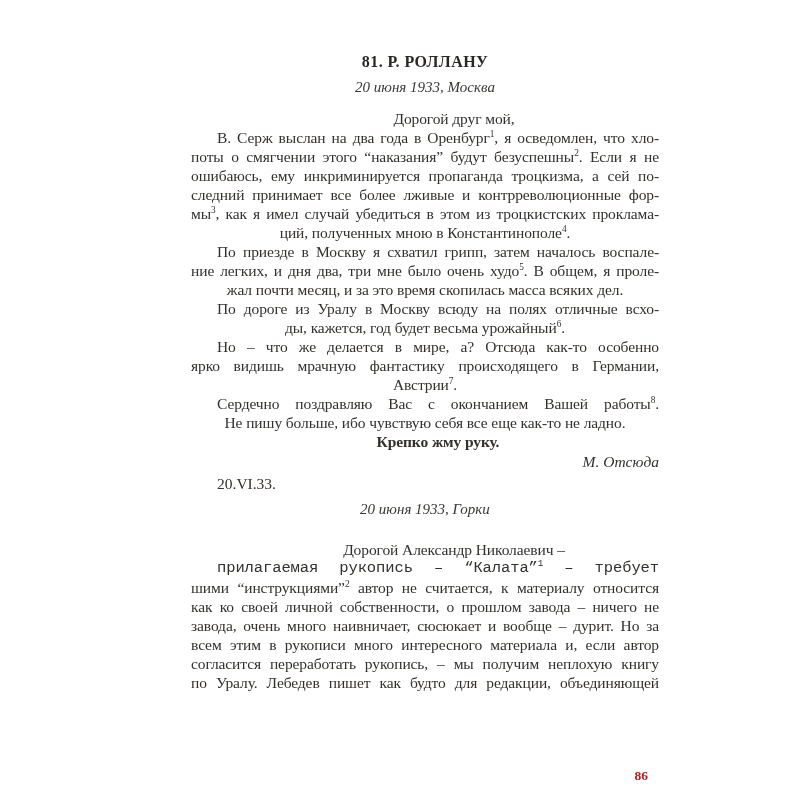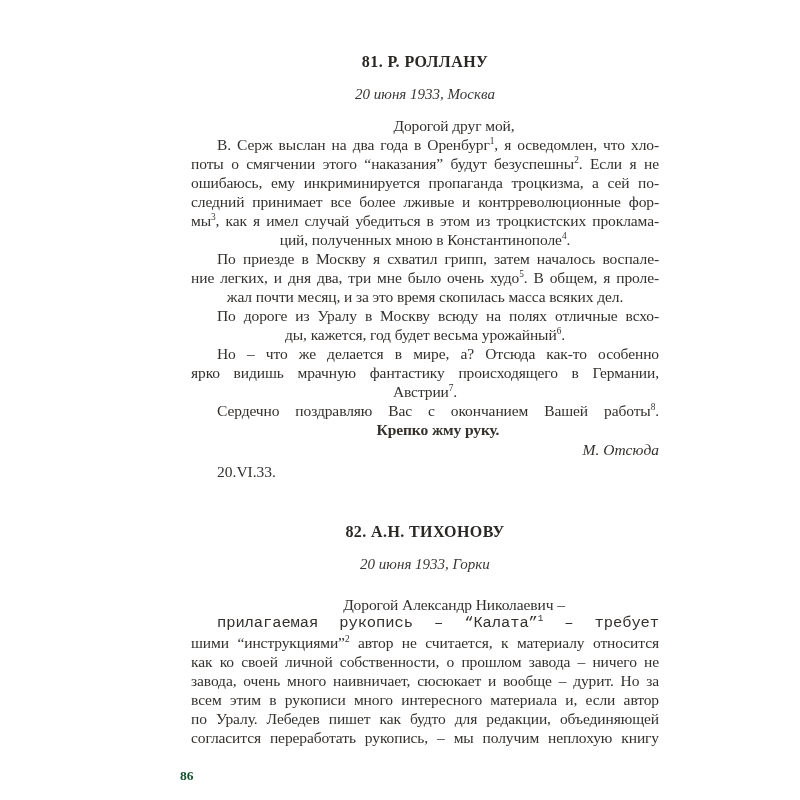--- a/index.html
+++ b/index.html
@@ -22,21 +22,21 @@
     margin-top: 53px;
     text-align: center;
     font-weight: bold;
     font-size: 16px;
     line-height: 18px;
     letter-spacing: 0.4px;
     color: #2a2724;
   }
   .heading.h82 { margin-top: 42px; }
   .dateline {
-    margin-top: 14px;
+    margin-top: 7px;
     text-align: center;
     font-style: italic;
     font-size: 15px;
     line-height: 18px;
     color: #3a3734;
   }
   .body {
     margin-top: 13px;
     font-size: 15.5px;
     letter-spacing: -0.1px;
@@ -69,24 +69,24 @@
     margin-top: 3px;
     padding-left: 26px;
     font-size: 15.5px;
     line-height: 19px;
   }
   .pagenum {
     position: absolute;
     left: 180px;
     width: 468px;
     top: 768px;
-    text-align: left;
+    text-align: right;
     font-weight: bold;
     font-size: 13.5px;
-    color: #14532d;
+    color: #b91c1c;
   }
 </style>
 </head>
 <body>
 
 <div class="page">
   <div class="col">
 
     <div class="heading h81">81. Р. РОЛЛАНУ</div>
 
@@ -102,38 +102,38 @@
         <div class="line last">ций, полученных мною в Константинополе<sup>4</sup>.</div>
         <div class="line" style="padding-left: 26px;">По приезде в Москву я схватил грипп, затем началось воспале-</div>
         <div class="line">ние легких, и дня два, три мне было очень худо<sup>5</sup>. В общем, я проле-</div>
         <div class="line last">жал почти месяц, и за это время скопилась масса всяких дел.</div>
         <div class="line" style="padding-left: 26px;">По дороге из Уралу в Москву всюду на полях отличные всхо-</div>
         <div class="line last">ды, кажется, год будет весьма урожайный<sup>6</sup>.</div>
         <div class="line" style="padding-left: 26px;">Но – что же делается в мире, а? Отсюда как-то особенно</div>
         <div class="line">ярко видишь мрачную фантастику происходящего в Германии,</div>
         <div class="line last">Австрии<sup>7</sup>.</div>
         <div class="line" style="padding-left: 26px;">Сердечно поздравляю Вас с окончанием Вашей работы<sup>8</sup>.</div>
+        <div class="line last">Не пишу больше, ибо чувствую себя все еще как-то не ладно.</div>
         <div class="line last" style="padding-left: 26px; font-weight: bold;">Крепко жму руку.</div>
       </div>
 
     <div class="signature">М. Отсюда</div>
 
     <div class="datenote">20.VI.33.</div>
 
-    <div class="heading h82">82. А.Н. ТИХОНОВУ</div>
 
     <div class="dateline">20 июня 1933, Горки</div>
 
     <div class="body b82">
         <div class="line last" style="padding-left: 58px;">Дорогой Александр Николаевич –</div>
         <div class="line" style="padding-left: 26px; font-family: Liberation Mono, monospace;">прилагаемая рукопись – “Калата”<sup>1</sup> – требует внимания. С на-</div>
         <div class="line">шими “инструкциями”<sup>2</sup> автор не считается, к материалу относится</div>
         <div class="line">как ко своей личной собственности, о прошлом завода – ничего не</div>
         <div class="line">завода, очень много наивничает, сюсюкает и вообще – дурит. Но за</div>
         <div class="line">всем этим в рукописи много интересного материала и, если автор</div>
+        <div class="line">согласится переработать рукопись, – мы получим неплохую книгу</div>
         <div class="line">по Уралу. Лебедев пишет как будто для редакции, объединяющей</div>
-        <div class="line">согласится переработать рукопись, – мы получим неплохую книгу</div>
       </div>
 
   </div>
 
   <div class="pagenum">86</div>
 </div>
 
 </body></html>

